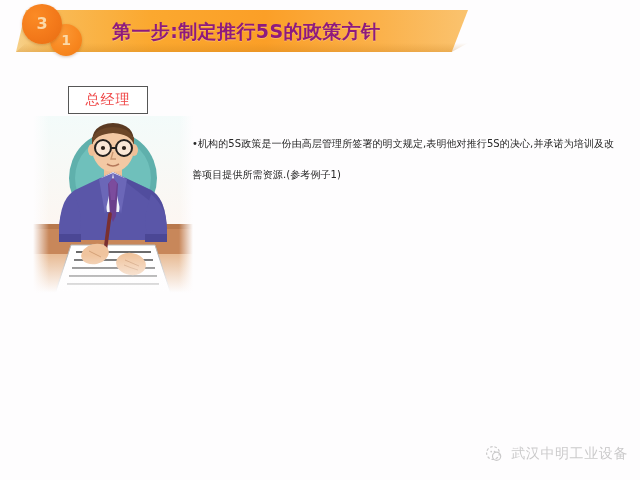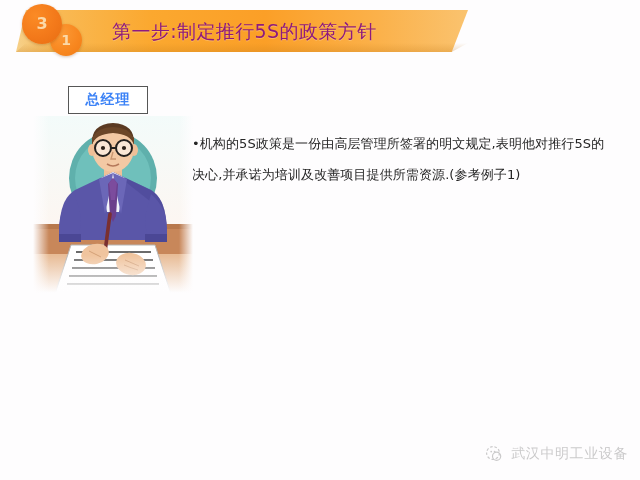--- a/index.html
+++ b/index.html
@@ -53,21 +53,21 @@
     clip-path: polygon(2.2% 0%, 100% 0%, 96.4% 100%, 0% 100%);
     pointer-events: none;
   }
   #banner-title {
     position: absolute;
     left: 96px;
     top: 0;
     height: 41px;
     line-height: 42px;
     font-size: 19px;
-    font-weight: normal;
+    font-weight: bold;
     color: #8e1a7e;
     letter-spacing: 0.4px;
     white-space: nowrap;
     text-shadow: 0 1px 0 rgba(255,255,255,0.22);
   }
 
   
   .step-circle {
     position: absolute;
     border-radius: 50%;
@@ -105,23 +105,22 @@
     width: 78px;
     height: 26px;
     border: 1px solid #565656;
     background: #ffffff;
     display: flex;
     align-items: center;
     justify-content: center;
   }
   #role-label-text {
     font-size: 14px;
-    color: #3b82f6;
+    color: #ef4444;
     letter-spacing: 1px;
-    font-weight: bold;
   }
 
   
   #illustration {
     position: absolute;
     left: 33px;
     top: 116px;
     width: 160px;
     height: 185px;
   }
@@ -154,21 +153,21 @@
   #illus-svg { position: absolute; inset: 0; }
 
   
   #body-text {
     position: absolute;
     left: 192px;
     top: 128px;
     width: 440px;
   }
   .body-para {
-    font-size: 13px;
+    font-size: 10px;
     line-height: 31px;
     color: #262626;
     margin: 0 16px 18px 0;
     text-indent: 0;
     letter-spacing: 0.1px;
   }
   .body-para:last-child { margin-bottom: 0; }
 
   
   #watermark {

